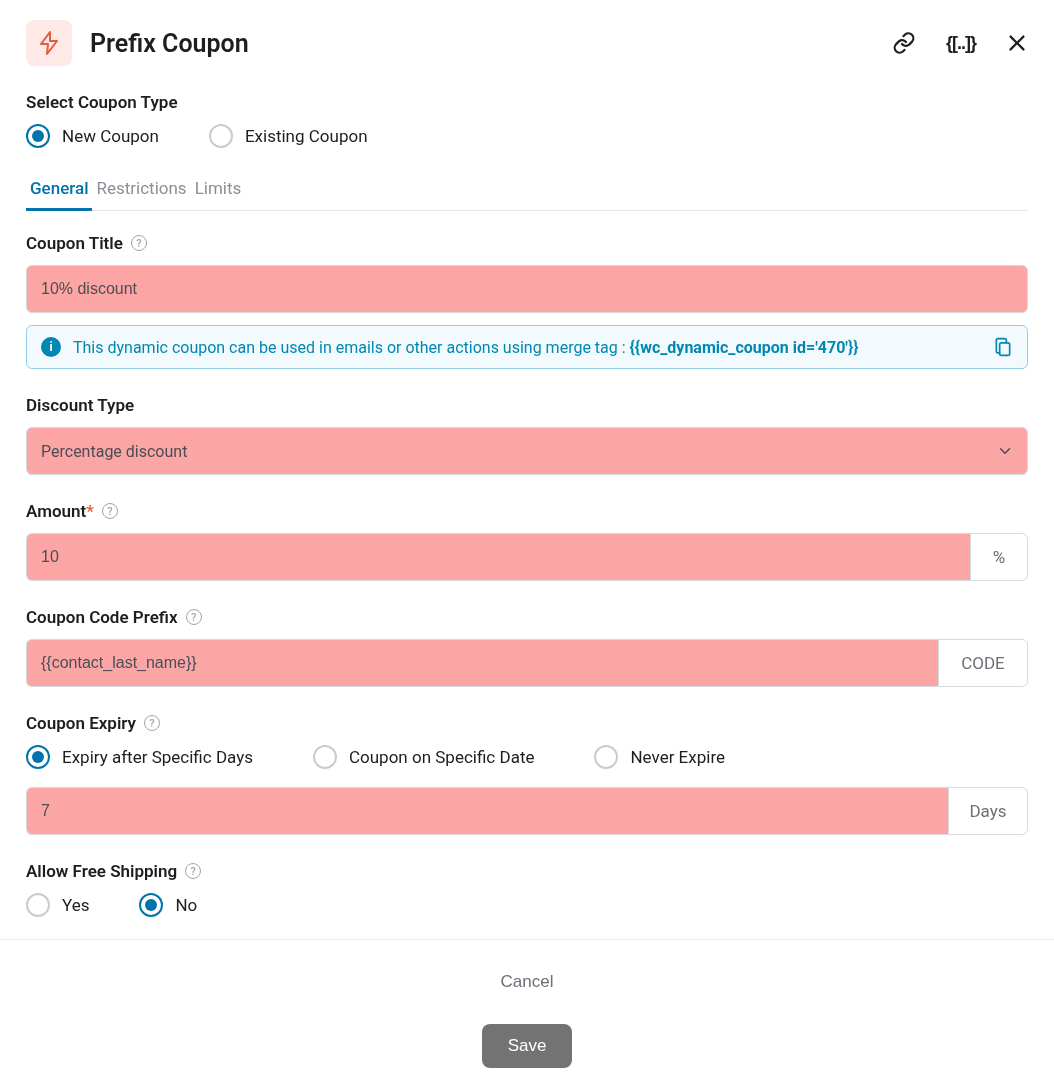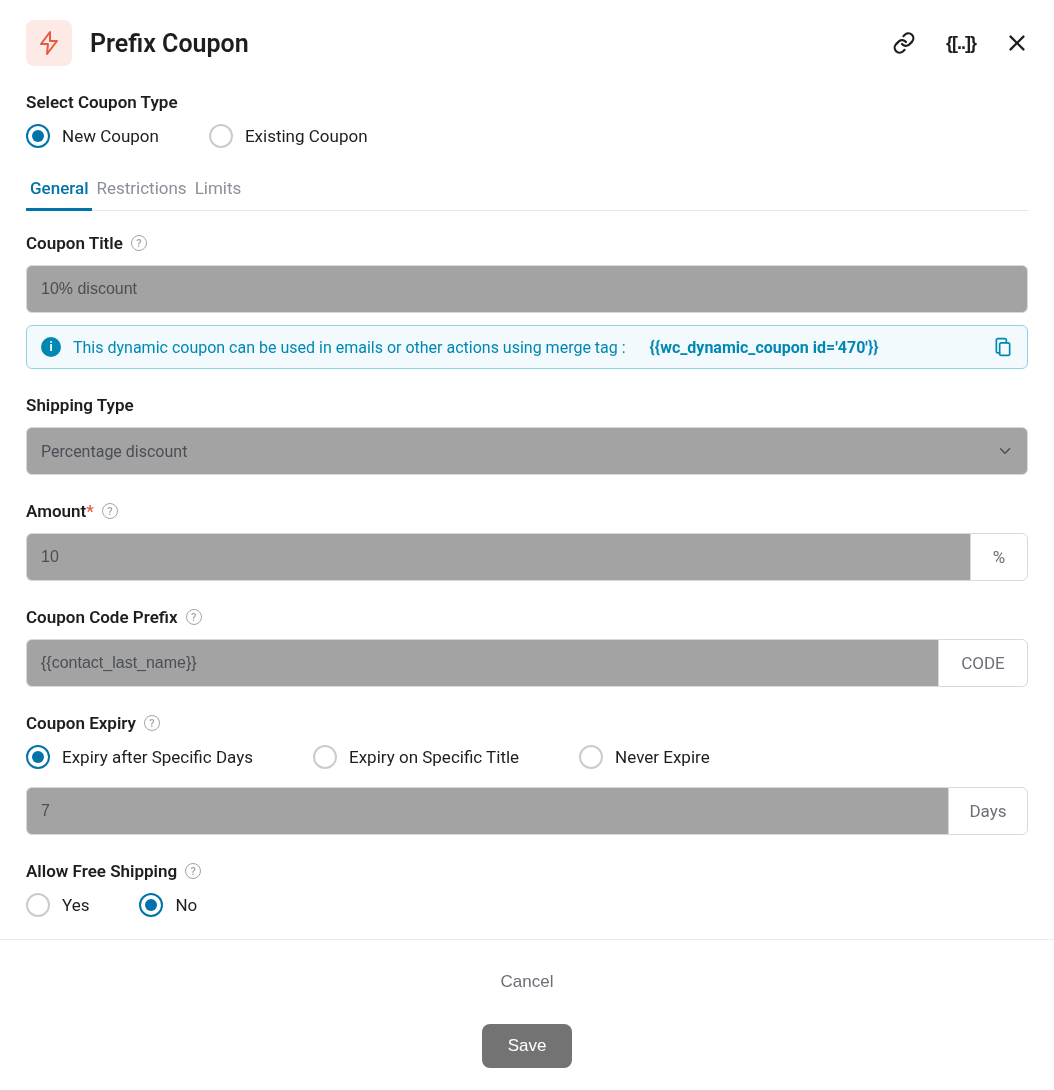--- a/index.html
+++ b/index.html
@@ -121,21 +121,21 @@
       margin-bottom: 26px;
     }
     .text-input, .select-input {
       width: 100%;
       height: 48px;
       border: 1px solid #d6d9dd;
       border-radius: 6px;
       padding: 0 14px;
       font-size: 16px;
       color: #4a4e55;
-      background: #a3a3a3;
+      background: #fca5a5;
       outline: none;
     }
     .text-input.rounded-right-none {
       border-top-right-radius: 0;
       border-bottom-right-radius: 0;
       border-right: none;
     }
     .info-box {
       margin-top: 12px;
       border: 1px solid #8fd2e6;
@@ -159,21 +159,20 @@
       justify-content: center;
       font-size: 12px;
       font-weight: 700;
       flex-shrink: 0;
     }
     .info-box .info-text {
       flex: 1;
     }
     .info-box .info-bold {
       font-weight: 700;
-      margin-left: 20px;
     }
     .copy-btn {
       background: none;
       border: none;
       cursor: pointer;
       color: #0088b3;
       display: flex;
       align-items: center;
     }
     .select-wrap {
@@ -315,21 +314,21 @@
       <button class="copy-btn">
         <svg width="20" height="22" viewBox="0 0 24 24" fill="none" stroke="currentColor" stroke-width="2" stroke-linecap="round" stroke-linejoin="round">
           <rect x="8" y="7" width="12" height="15" rx="2"></rect>
           <path d="M16 7V4a2 2 0 0 0-2-2H6a2 2 0 0 0-2 2v13a2 2 0 0 0 2 2h2"></path>
         </svg>
       </button>
     </div>
   </div>
 
   <div class="form-group">
-    <div class="section-label">Shipping Type</div>
+    <div class="section-label">Discount Type</div>
     <div class="select-wrap">
       <div class="select-input" style="display:flex;align-items:center;">
         <span>Percentage discount</span>
       </div>
       <svg class="chev" width="18" height="18" viewBox="0 0 24 24" fill="none" stroke="currentColor" stroke-width="2" stroke-linecap="round" stroke-linejoin="round">
         <polyline points="6 9 12 15 18 9"></polyline>
       </svg>
     </div>
   </div>
 
@@ -362,21 +361,21 @@
       <span>Coupon Expiry</span>
       <span class="help-icon">?</span>
     </div>
     <div class="radio-group wide" style="margin-bottom:18px;">
       <div class="radio-option">
         <div class="radio-circle selected"></div>
         <span class="radio-label">Expiry after Specific Days</span>
       </div>
       <div class="radio-option">
         <div class="radio-circle"></div>
-        <span class="radio-label">Expiry on Specific Title</span>
+        <span class="radio-label">Coupon on Specific Date</span>
       </div>
       <div class="radio-option">
         <div class="radio-circle"></div>
         <span class="radio-label">Never Expire</span>
       </div>
     </div>
     <div class="input-group">
       <input type="text" class="text-input rounded-right-none" value="7" style="">
       <div class="input-suffix" style="min-width:80px;">Days</div>
     </div>

